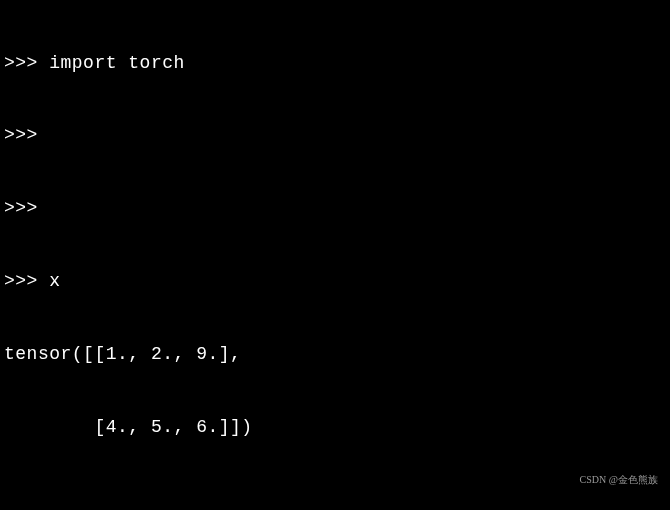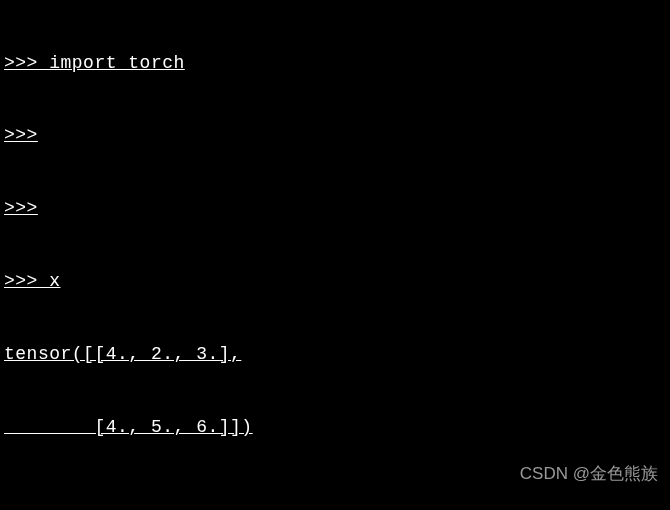--- a/index.html
+++ b/index.html
@@ -18,42 +18,41 @@
       padding: 2px 4px;
       overflow: hidden;
       position: relative;
     }
     .terminal {
       white-space: pre;
       letter-spacing: 0.5px;
     }
     .line {
       display: block;
-      text-decoration: underline;
     }
     .watermark {
       position: absolute;
       right: 12px;
       bottom: 24px;
       color: #bfbfbf;
-      font-family: Liberation Sans, sans-serif;
-      font-size: 17px;
+      font-family: Liberation Serif, serif;
+      font-size: 10px;
       letter-spacing: 0;
       opacity: 0.8;
     }
   </style>
 </head>
 <body>
 
 <div class="terminal">
   <span class="line">&gt;&gt;&gt; import torch</span>
   <span class="line">&gt;&gt;&gt;</span>
   <span class="line">&gt;&gt;&gt;</span>
   <span class="line">&gt;&gt;&gt; x</span>
-  <span class="line">tensor([[4., 2., 3.],</span>
+  <span class="line">tensor([[1., 2., 9.],</span>
   <span class="line">        [4., 5., 6.]])</span>
   
   
   
   
   
   
   
   
   

